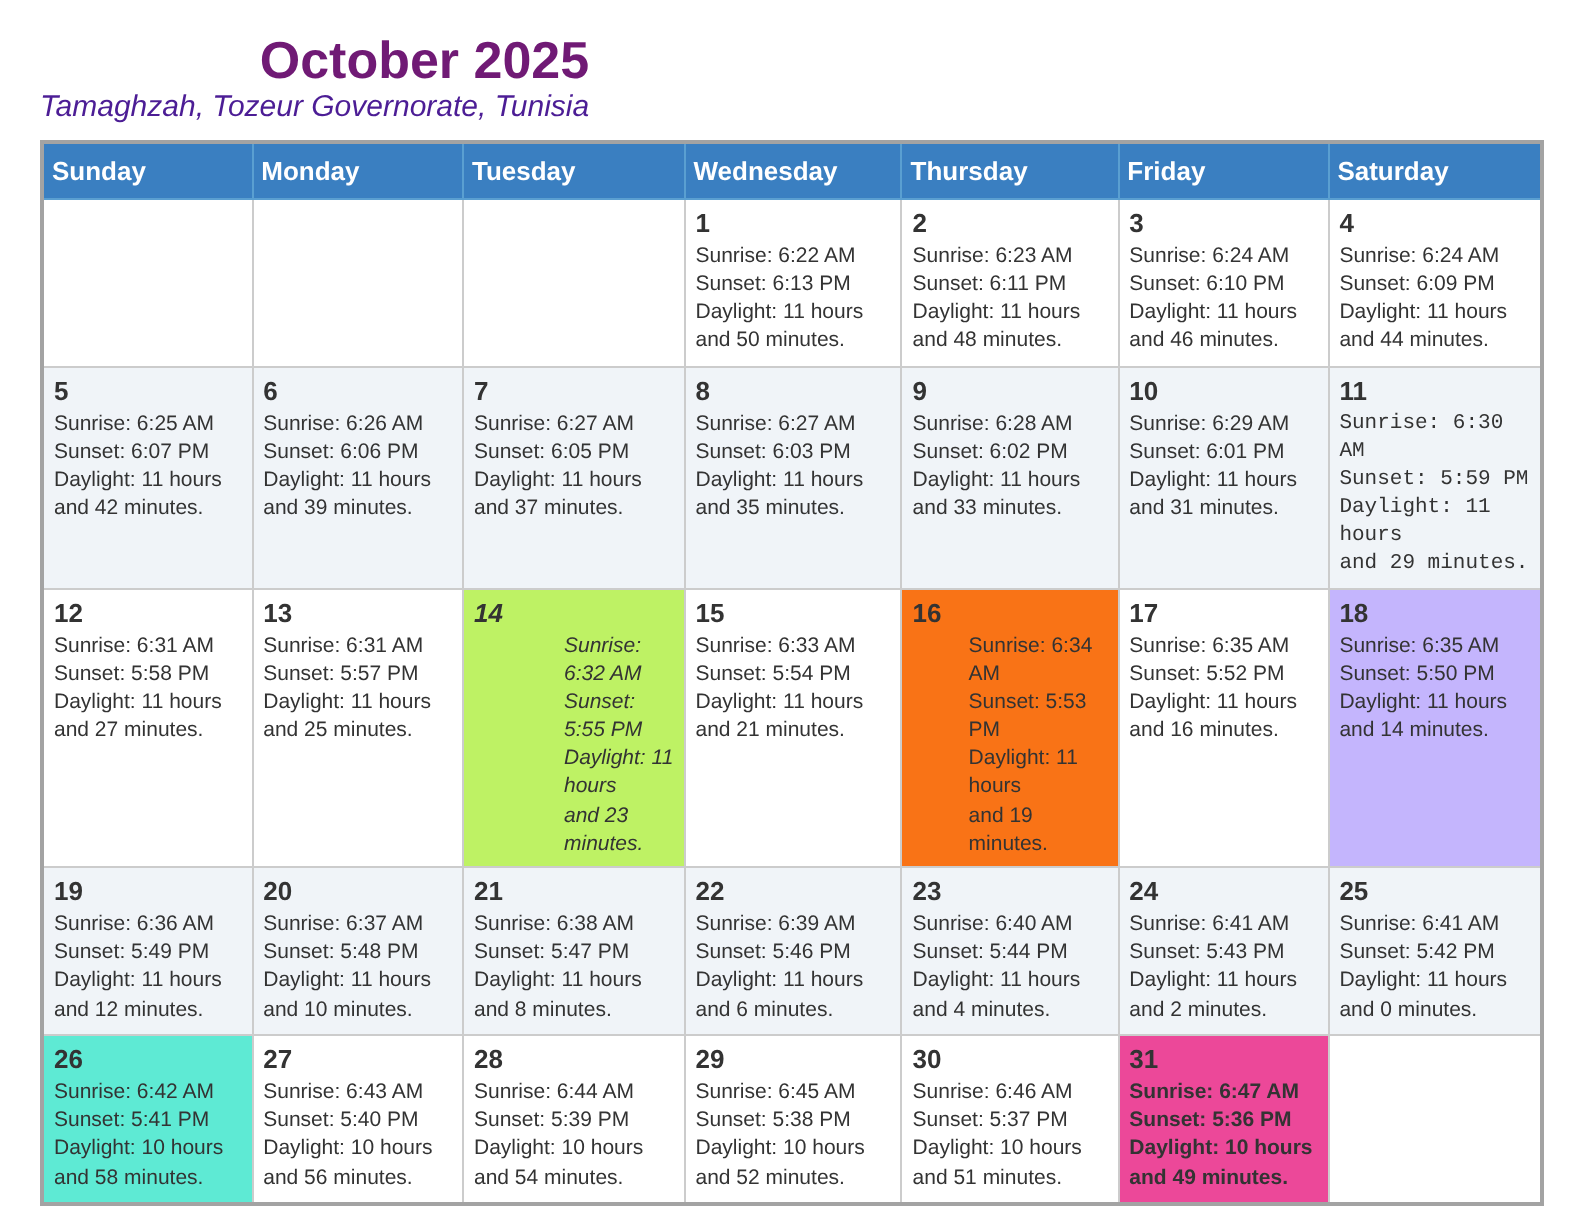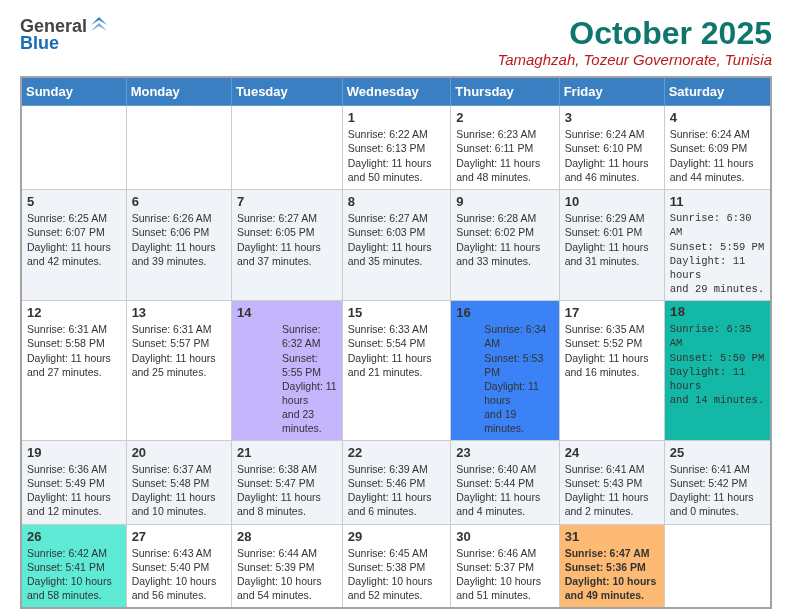--- a/index.html
+++ b/index.html
@@ -26,28 +26,28 @@
       display: flex;
       align-items: center;
       gap: 0px;
     }
     .logo-general { color: #333; }
     .logo-blue { color: #1a6db5; }
     .title-area {
       text-align: right;
     }
     .month-title {
-      font-size: 32px;
+      font-size: 26px;
       font-weight: bold;
-      color: #0f766e;
+      color: #701a75;
       line-height: 1.1;
     }
     .subtitle {
       font-size: 15px;
-      color: #b91c1c;
+      color: #4c1d95;
       font-style: italic;
     }
     .calendar {
       width: 100%;
       border-collapse: collapse;
       border: 2px solid #a3a3a3;
     }
     .calendar th {
       background: #3a7fc1;
       color: #fff;
@@ -87,33 +87,20 @@
     }
     .empty-cell {
       background: #fff !important;
     }
   </style>
 </head>
 <body>
 
 <div class="page">
   <div class="header">
-    <div class="logo">
-      <div style="display:flex;flex-direction:column;align-items:flex-start;">
-        <div style="display:flex;align-items:center;">
-          <span class="logo-general" style="font-size:18px;font-weight:bold;color:#444;">General</span>
-
-          <svg width="20" height="20" viewBox="0 0 20 20" style="margin-left:2px;margin-top:-4px;">
-            <polygon points="2,10 10,2 18,10 10,5" fill="#3a7fc1"></polygon>
-            <polygon points="2,16 10,8 18,16 10,11" fill="#3a7fc1" opacity="0.7"></polygon>
-          </svg>
-        </div>
-        <span class="logo-blue" style="font-size:18px;font-weight:bold;color:#1a6db5;margin-top:-4px;margin-left:0;">Blue</span>
-      </div>
-    </div>
     <div class="title-area">
       <div class="month-title">October 2025</div>
       <div class="subtitle">Tamaghzah, Tozeur Governorate, Tunisia</div>
     </div>
   </div>
 
   <table class="calendar">
     <thead>
       <tr>
       <th>Sunday</th>
@@ -218,49 +205,49 @@
 Daylight: 11 hours
 and 27 minutes.</div>
           </td>
           <td style="background: rgb(255, 255, 255);">
             <span class="day-num">13</span>
             <div class="day-info" style="white-space: pre-line;">Sunrise: 6:31 AM
 Sunset: 5:57 PM
 Daylight: 11 hours
 and 25 minutes.</div>
           </td>
-          <td style="background: #c4b5fd;">
+          <td style="background: #bef264; font-style: italic;">
             <span class="day-num">14</span>
             <div class="day-info" style="white-space: pre-line; margin-left: 45px;">Sunrise: 6:32 AM
 Sunset: 5:55 PM
 Daylight: 11 hours
 and 23 minutes.</div>
           </td>
           <td style="background: rgb(255, 255, 255);">
             <span class="day-num">15</span>
             <div class="day-info" style="white-space: pre-line;">Sunrise: 6:33 AM
 Sunset: 5:54 PM
 Daylight: 11 hours
 and 21 minutes.</div>
           </td>
-          <td style="background: #3b82f6;">
+          <td style="background: #f97316;">
             <span class="day-num">16</span>
             <div class="day-info" style="white-space: pre-line; margin-left: 28px;">Sunrise: 6:34 AM
 Sunset: 5:53 PM
 Daylight: 11 hours
 and 19 minutes.</div>
           </td>
           <td style="background: rgb(255, 255, 255);">
             <span class="day-num">17</span>
             <div class="day-info" style="white-space: pre-line;">Sunrise: 6:35 AM
 Sunset: 5:52 PM
 Daylight: 11 hours
 and 16 minutes.</div>
           </td>
-          <td style="background: #14b8a6; font-family: Liberation Mono, monospace;">
+          <td style="background: #c4b5fd;">
             <span class="day-num">18</span>
             <div class="day-info" style="white-space: pre-line;">Sunrise: 6:35 AM
 Sunset: 5:50 PM
 Daylight: 11 hours
 and 14 minutes.</div>
           </td>
         </tr>
         <tr>
           <td style="background: rgb(240, 244, 248);">
             <span class="day-num">19</span>
@@ -341,21 +328,21 @@
 Daylight: 10 hours
 and 52 minutes.</div>
           </td>
           <td style="background: rgb(255, 255, 255);">
             <span class="day-num">30</span>
             <div class="day-info" style="white-space: pre-line;">Sunrise: 6:46 AM
 Sunset: 5:37 PM
 Daylight: 10 hours
 and 51 minutes.</div>
           </td>
-          <td style="background: #fdba74;">
+          <td style="background: #ec4899;">
             <span class="day-num">31</span>
             <div class="day-info" style="white-space: pre-line; font-weight: bold;">Sunrise: 6:47 AM
 Sunset: 5:36 PM
 Daylight: 10 hours
 and 49 minutes.</div>
           </td>
           <td class="empty-cell" style="background: rgb(255, 255, 255);"></td>
         </tr>
       </tbody>
   </table>

